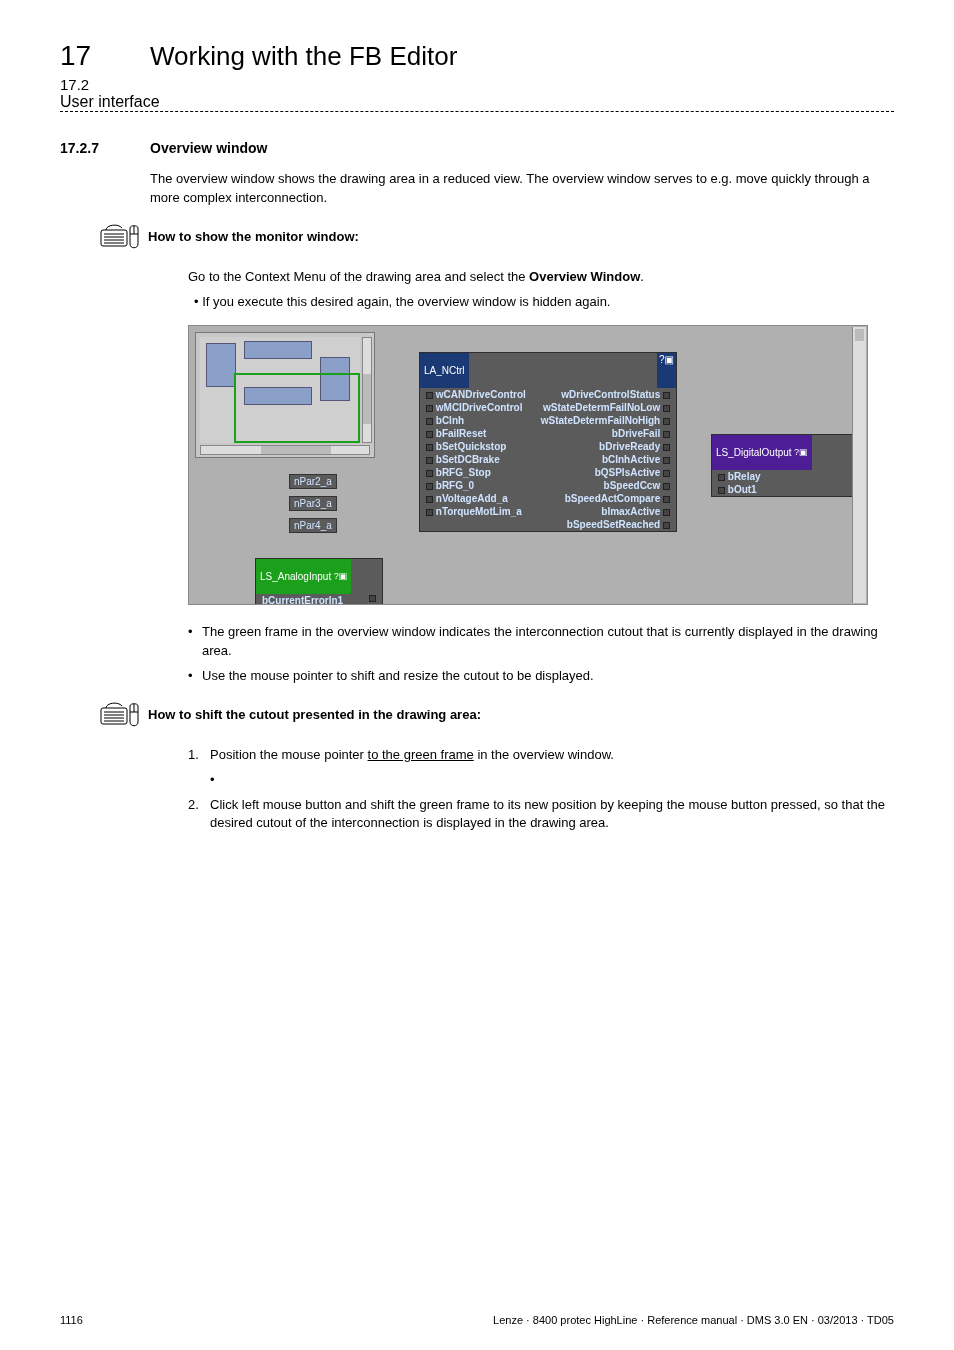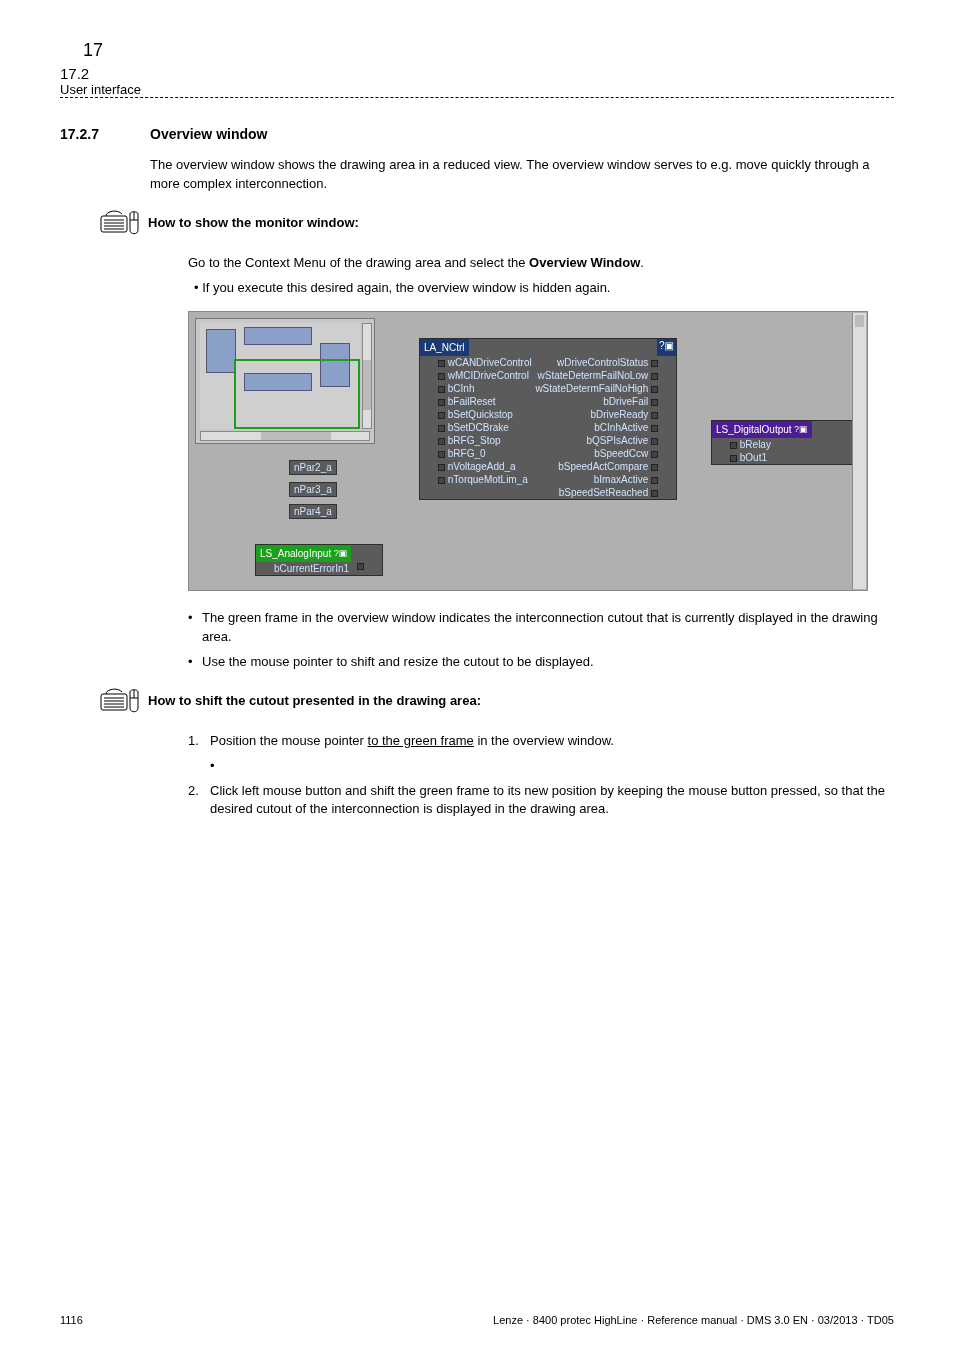--- a/index.html
+++ b/index.html
@@ -4,24 +4,24 @@
   <style>
     * { margin: 0; padding: 0; box-sizing: border-box; }
     body {
       font-family: "Segoe UI", Arial, sans-serif;
       background: #fff;
       width: 954px;
       padding: 40px 60px 20px 60px;
       color: #000;
     }
     .header-row { display: flex; align-items: baseline; margin-bottom: 4px; }
-    .chapter-num { font-size: 18px; font-weight: 400; width: 90px; margin-left: 23px; }
+    .chapter-num { font-size: 28px; font-weight: 400; width: 90px; }
     .chapter-title { font-size: 26px; font-weight: 400; }
     .sub-num { font-size: 15px; width: 90px; }
-    .sub-title { font-size: 13px; }
+    .sub-title { font-size: 16px; }
     .dash-sep { border: none; border-top: 1.5px dashed #000; margin-bottom: 28px; }
     .section-row { display: flex; align-items: baseline; margin-bottom: 14px; }
     .sec-num { font-size: 14px; font-weight: 700; width: 90px; }
     .sec-title { font-size: 14px; font-weight: 700; }
     .body-text { font-size: 13px; line-height: 1.45; margin-left: 90px; margin-bottom: 14px; }
     .instr-row { display: flex; align-items: flex-start; margin-left: 40px; margin-bottom: 12px; }
     .instr-icon { width: 48px; flex-shrink: 0; }
     .instr-text { font-size: 13px; font-weight: 700; line-height: 1.4; padding-top: 6px; }
     .instr-body { font-size: 13px; line-height: 1.45; margin-left: 128px; margin-bottom: 6px; }
     .instr-body .italic { }
@@ -45,42 +45,43 @@
       position: absolute; right: 0; top: 36px; width: 126px; height: 70px;
       border: 2px solid #1aa01a;
     }
     .ov-htrack { position:absolute; left:4px; right:4px; bottom:2px; height:10px; background:#ddd; border:1px solid #888; }
     .ov-htrack .thumb { position:absolute; left:60px; top:0; bottom:0; width:70px; background:#bbb; }
     .ov-vtrack { position:absolute; top:4px; bottom:14px; right:2px; width:10px; background:#ddd; border:1px solid #888; }
     .ov-vtrack .thumb { position:absolute; top:36px; height:50px; left:0; right:0; background:#bbb; }
     .mini-shape { position:absolute; background:#8aa0c8; border:1px solid #557; }
 
     .panel-block { position:absolute; background:#5b5b5b; border:1px solid #2d2d2d; color:#cfe3ff; }
-    .panel-title { background:#1b3a75; color:#fff; font-size:10px; padding:3px 4px; display:inline-block; }
-    .port-row { display:flex; justify-content:space-between; padding:1px 18px; font-size:10px; }
+    .panel-title { background:#1b3a75; color:#fff; font-size:10px; padding:12px 4px; display:inline-block; }
+    .port-row { display:flex; justify-content:space-between; padding:1px 6px; font-size:10px;font-weight:bold; }
     .port-row span { white-space:nowrap; }
     .pin { display:inline-block; width:7px; height:7px; background:#444; border:1px solid #222; vertical-align:middle; }
     .fb-right { position:absolute; right:6px; width:150px; }
     .small-label { position:absolute; font-size:10px; color:#cfe3ff; background:#5b5b5b; padding:1px 4px; border:1px solid #333; }
     .tiny-icons { font-size:9px; color:#fff; float:right; }
 
     .bullet-item { display:flex; font-size:13px; line-height:1.45; margin-left:128px; margin-bottom:6px; }
     .bullet-item .dot { width:14px; flex-shrink:0; }
     .num-item { display:flex; font-size:13px; line-height:1.45; margin-left:128px; margin-bottom:6px; }
     .num-item .num { width:22px; flex-shrink:0; }
     .num-sub { display:flex; font-size:13px; line-height:1.45; margin-left:150px; margin-bottom:6px; }
     .num-sub .dot { width:14px; flex-shrink:0; }
     .footer { position: fixed; bottom: 24px; left: 60px; right: 60px; width:834px; display:flex; justify-content:space-between; font-size:11px; color:#000; }
     .underline { text-decoration: underline; }
   </style>
 </head>
 <body>
 
 <div class="header-row">
   <div class="chapter-num">17</div>
+  <div class="chapter-title">Working with the FB Editor</div>
 </div>
 <div class="sub-row">
   <div class="sub-num">17.2</div>
   <div class="sub-title">User interface</div>
 </div>
 <hr class="dash-sep">
 
 <div class="section-row">
   <div class="sec-num">17.2.7</div>
   <div class="sec-title">Overview window</div>

